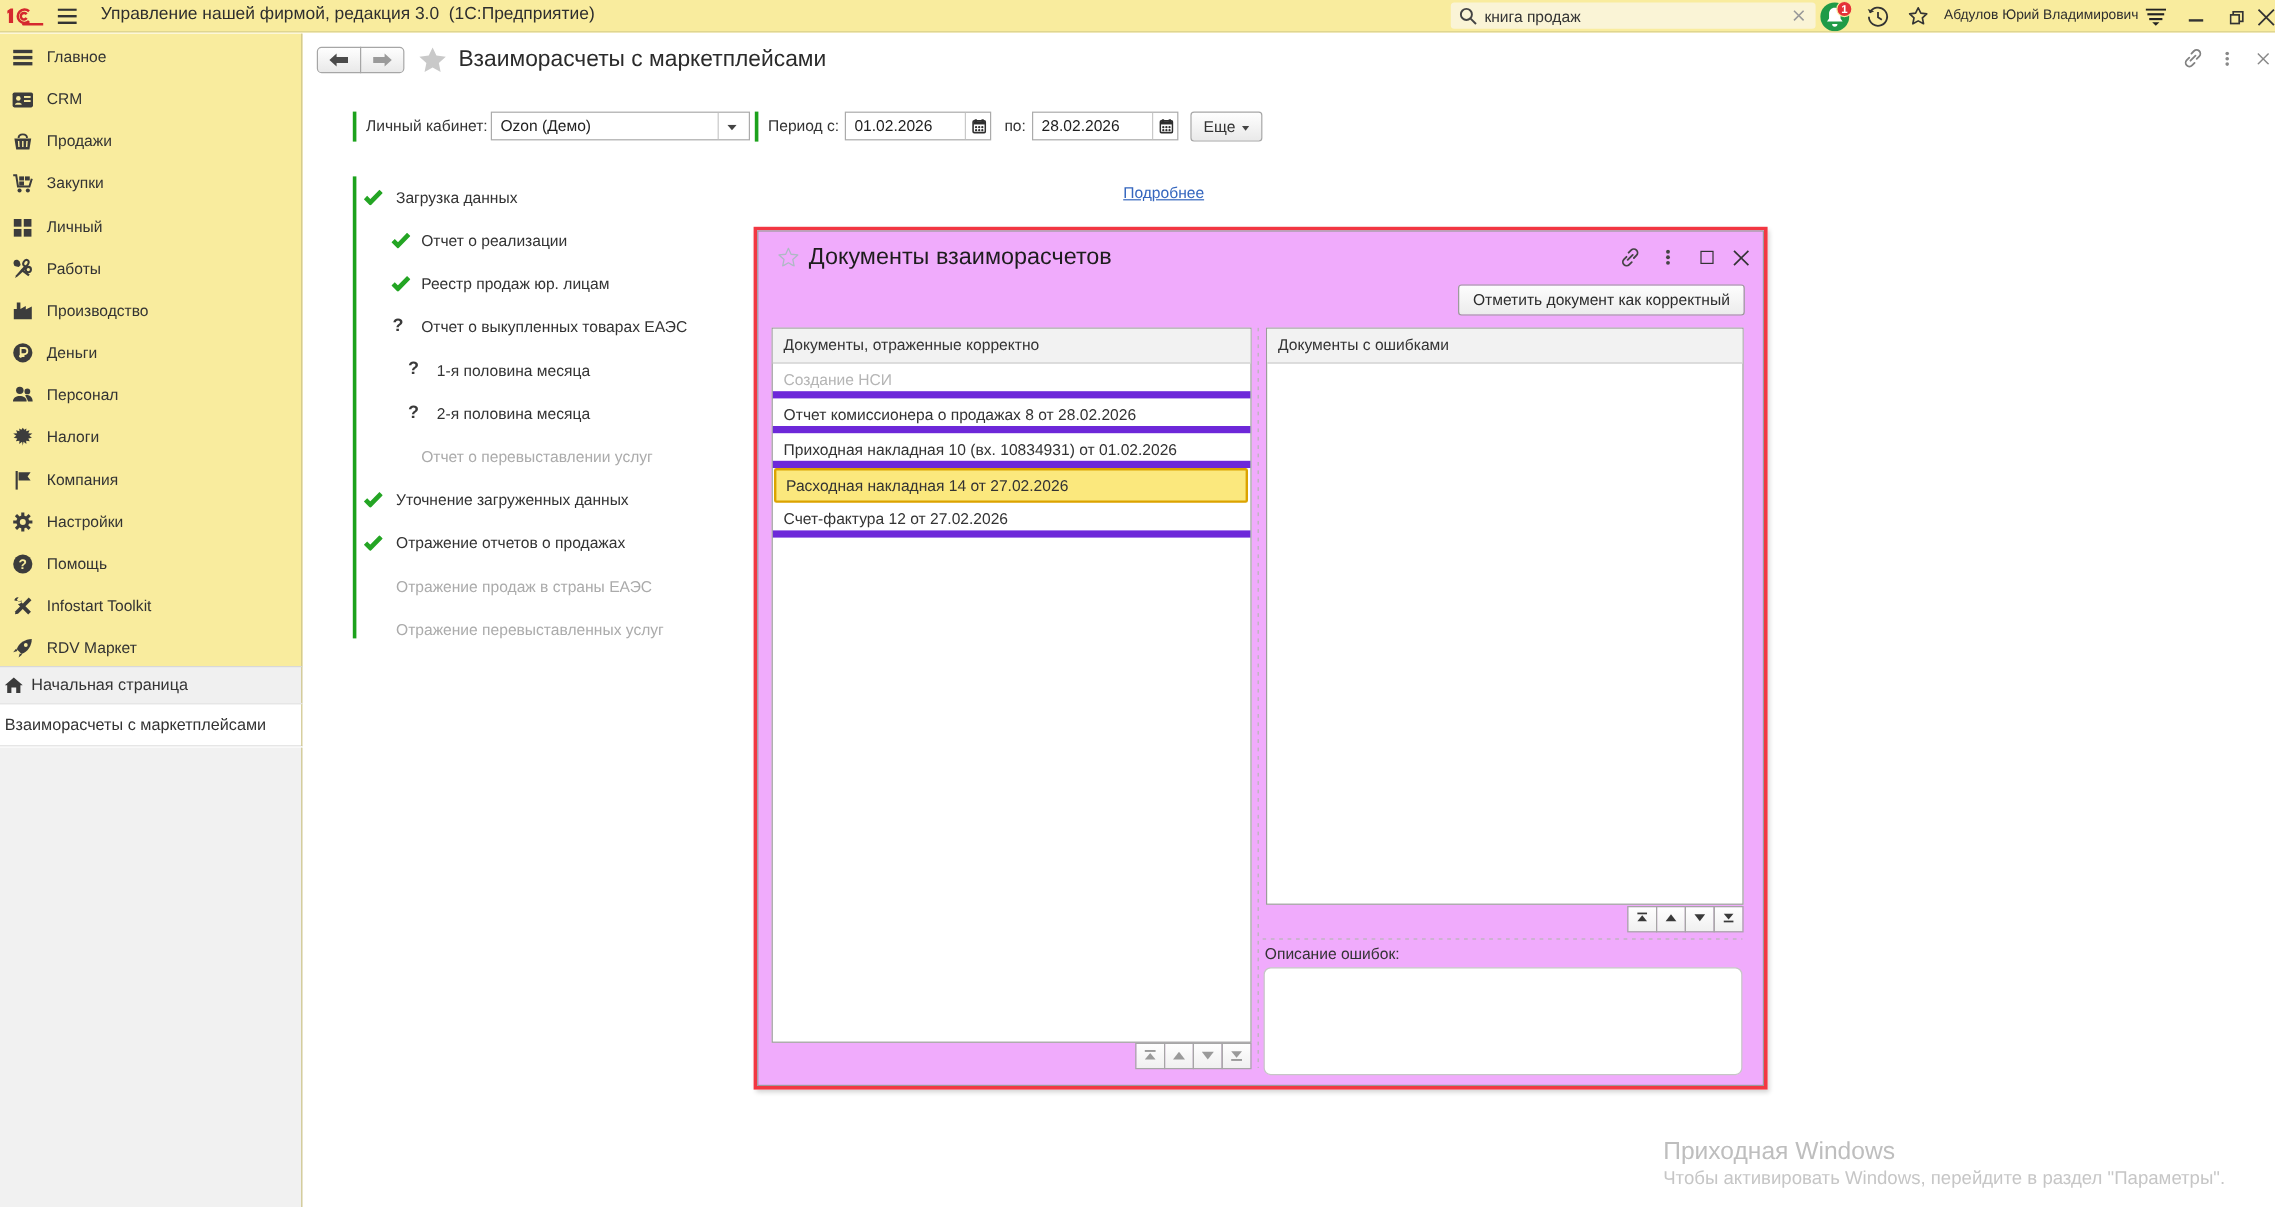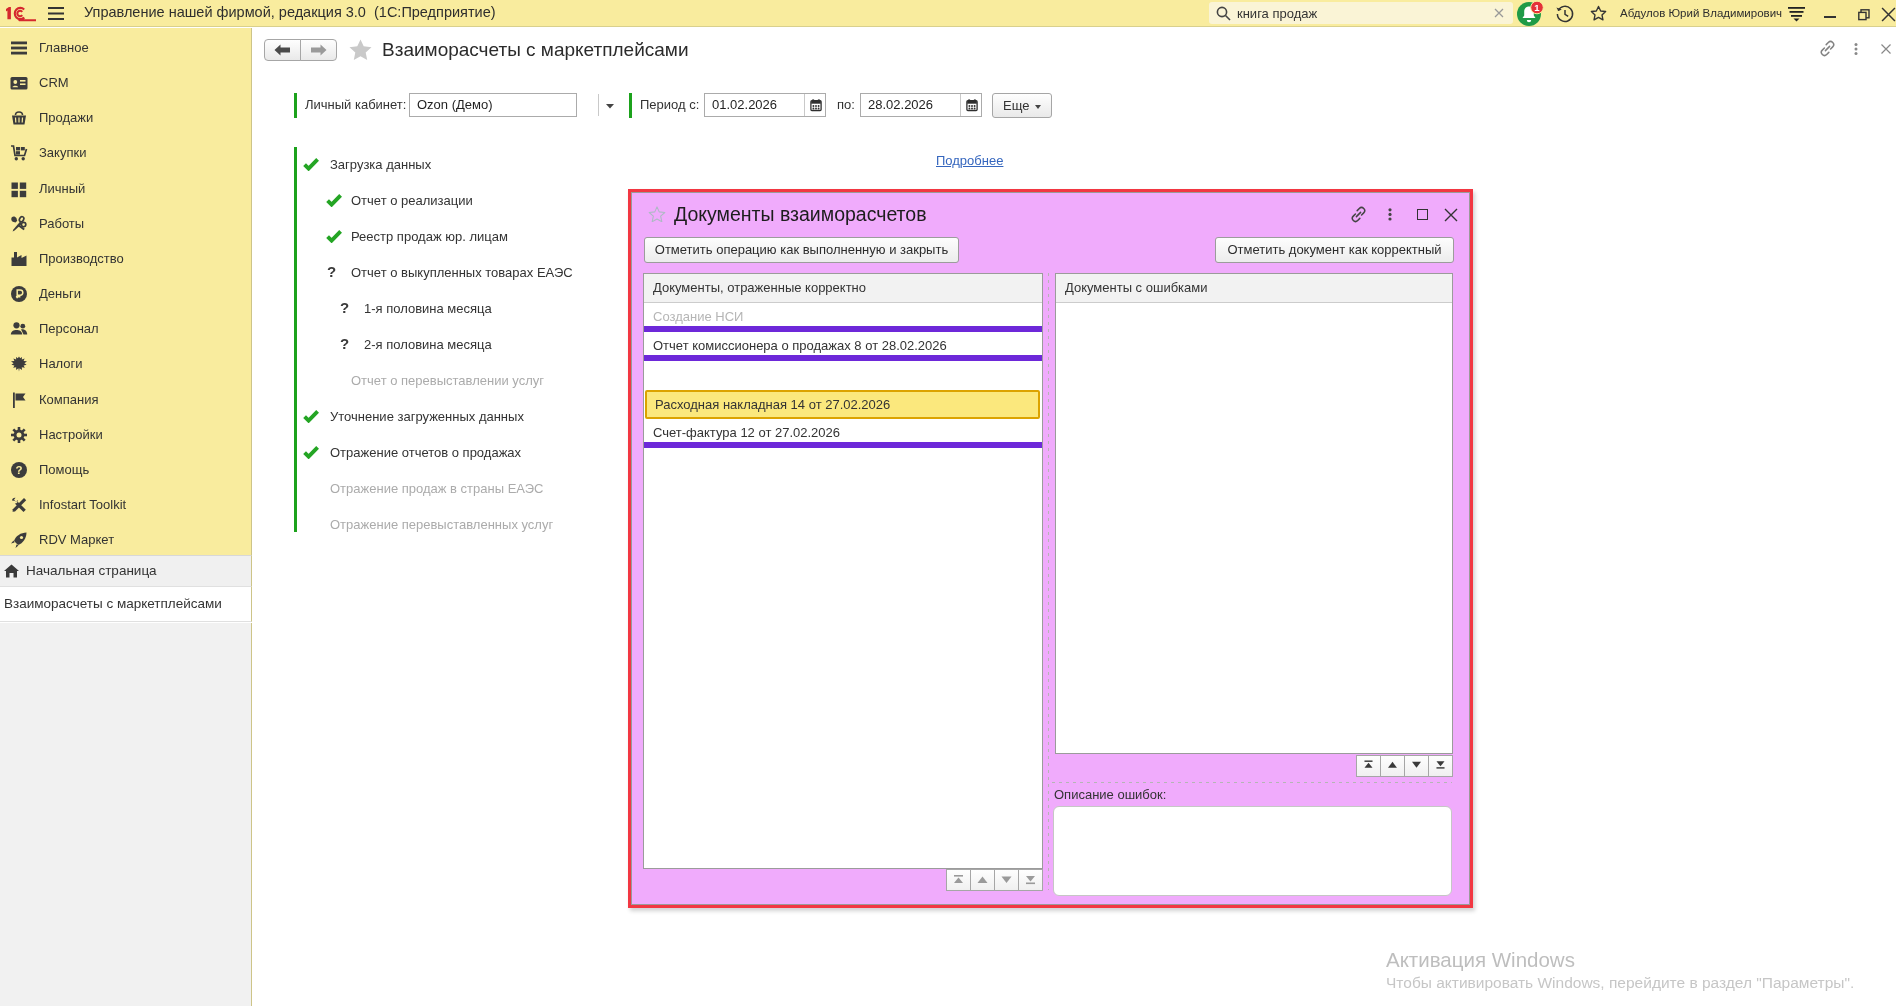--- a/index.html
+++ b/index.html
@@ -303,21 +303,21 @@
   <circle cx="3" cy="1.6" r="1.5" fill="#888"></circle>
     <circle cx="3" cy="6" r="1.5" fill="#888"></circle>
     <circle cx="3" cy="10.4" r="1.5" fill="#888"></circle>
 </svg>
 <svg class="abs" style="left:1881px;top:44px" width="10" height="10" viewBox="0 0 10 10">
   <path d="M0.5 0.5 L9.5 9.5 M9.5 0.5 L0.5 9.5" stroke="#888" stroke-width="1.2"></path>
 </svg>
 
 <div class="greenbar" style="left:294px;top:93px;height:25px;"></div>
 <div class="flabel" style="left:305px;top:93px;">Личный кабинет:</div>
-<div class="inputbox" style="left:409px;top:93px;width:168px;">
+<div class="inputbox" style="left:409px;top:93px;width:216px;">
   <div class="itext">Ozon (Демо)</div>
   <div class="abs" style="left:188px;top:0;width:1px;height:22px;background:#C9C9C9;"></div>
   <svg class="abs" style="left:196px;top:10px" width="8" height="4.5" viewBox="0 0 9 5">
       <path d="M0 0 L9 0 L4.5 5 Z" fill="#444"></path>
     </svg>
 </div>
 <div class="greenbar" style="left:629px;top:93px;height:25px;"></div>
 <div class="flabel" style="left:640px;top:93px;">Период с:</div>
 <div class="inputbox" style="left:704px;top:93px;width:122px;">
   <div class="itext">01.02.2026</div>
@@ -407,27 +407,27 @@
     <svg class="abs" style="left:755px;top:15px" width="6" height="13" viewBox="0 0 6 13">
       <circle cx="3" cy="1.8" r="1.6" fill="#444"></circle>
         <circle cx="3" cy="6.4" r="1.6" fill="#444"></circle>
         <circle cx="3" cy="11" r="1.6" fill="#444"></circle>
     </svg>
     <div class="abs" style="left:785px;top:16px;width:11px;height:11px;border:1.5px solid #333;"></div>
     <svg class="abs" style="left:812px;top:15px" width="14" height="14" viewBox="0 0 14 14">
       <path d="M1 1 L13 13 M13 1 L1 13" stroke="#333" stroke-width="1.4"></path>
     </svg>
 
-    <div class="mbtn" style="left:12px;width:315px;">Отметить операцию как выполненную и закрыть</div>
     <div class="mbtn" style="left:583px;width:239px;">Отметить документ как корректный</div>
 
     <div class="list" style="left:11px;top:80px;width:400px;height:596px;">
       <div class="lhead">Документы, отраженные корректно</div>
       <div class="lrow gray" style="top:29px;">Создание НСИ</div>
       <div class="lrow" style="top:58px;">Отчет комиссионера о продажах 8 от 28.02.2026</div>
+      <div class="lrow" style="top:87px;">Приходная накладная 10 (вх. 10834931) от 01.02.2026</div>
       <div id="hlrow">Расходная накладная 14 от 27.02.2026</div>
       <div class="lrow" style="top:145px;">Счет-фактура 12 от 27.02.2026</div>
     </div>
 
     <div class="navsq" style="left:314px;top:676px;"><svg width="23" height="19" viewBox="0 0 23 19">
           <rect x="7" y="5" width="9" height="1.6" fill="#9a9a9a"></rect>
           <path d="M7 13 L16 13 L11.5 7.5 Z" fill="#9a9a9a"></path>
         </svg></div>
     <div class="navsq" style="left:338px;top:676px;"><svg width="23" height="19" viewBox="0 0 23 19">
           <path d="M6.5 13 L16.5 13 L11.5 6.5 Z" fill="#9a9a9a"></path>
@@ -457,14 +457,14 @@
     <div class="navsq" style="left:796px;top:562px;"><svg width="23" height="17" viewBox="0 0 23 19">
           <path d="M7 6 L16 6 L11.5 11.5 Z" fill="#3a3a3a"></path>
           <rect x="7" y="12.5" width="9" height="1.6" fill="#3a3a3a"></rect>
         </svg></div>
   </div>
 </div>
 <div id="dashv"></div>
 <div id="dashh"></div>
 <div id="errlabel">Описание ошибок:</div>
 <div id="errbox"></div>
-<div id="wm1">Активация Windows</div>
+<div id="wm1">Приходная Windows</div>
 <div id="wm2">Чтобы активировать Windows, перейдите в раздел "Параметры".</div>
 
 </body></html>

